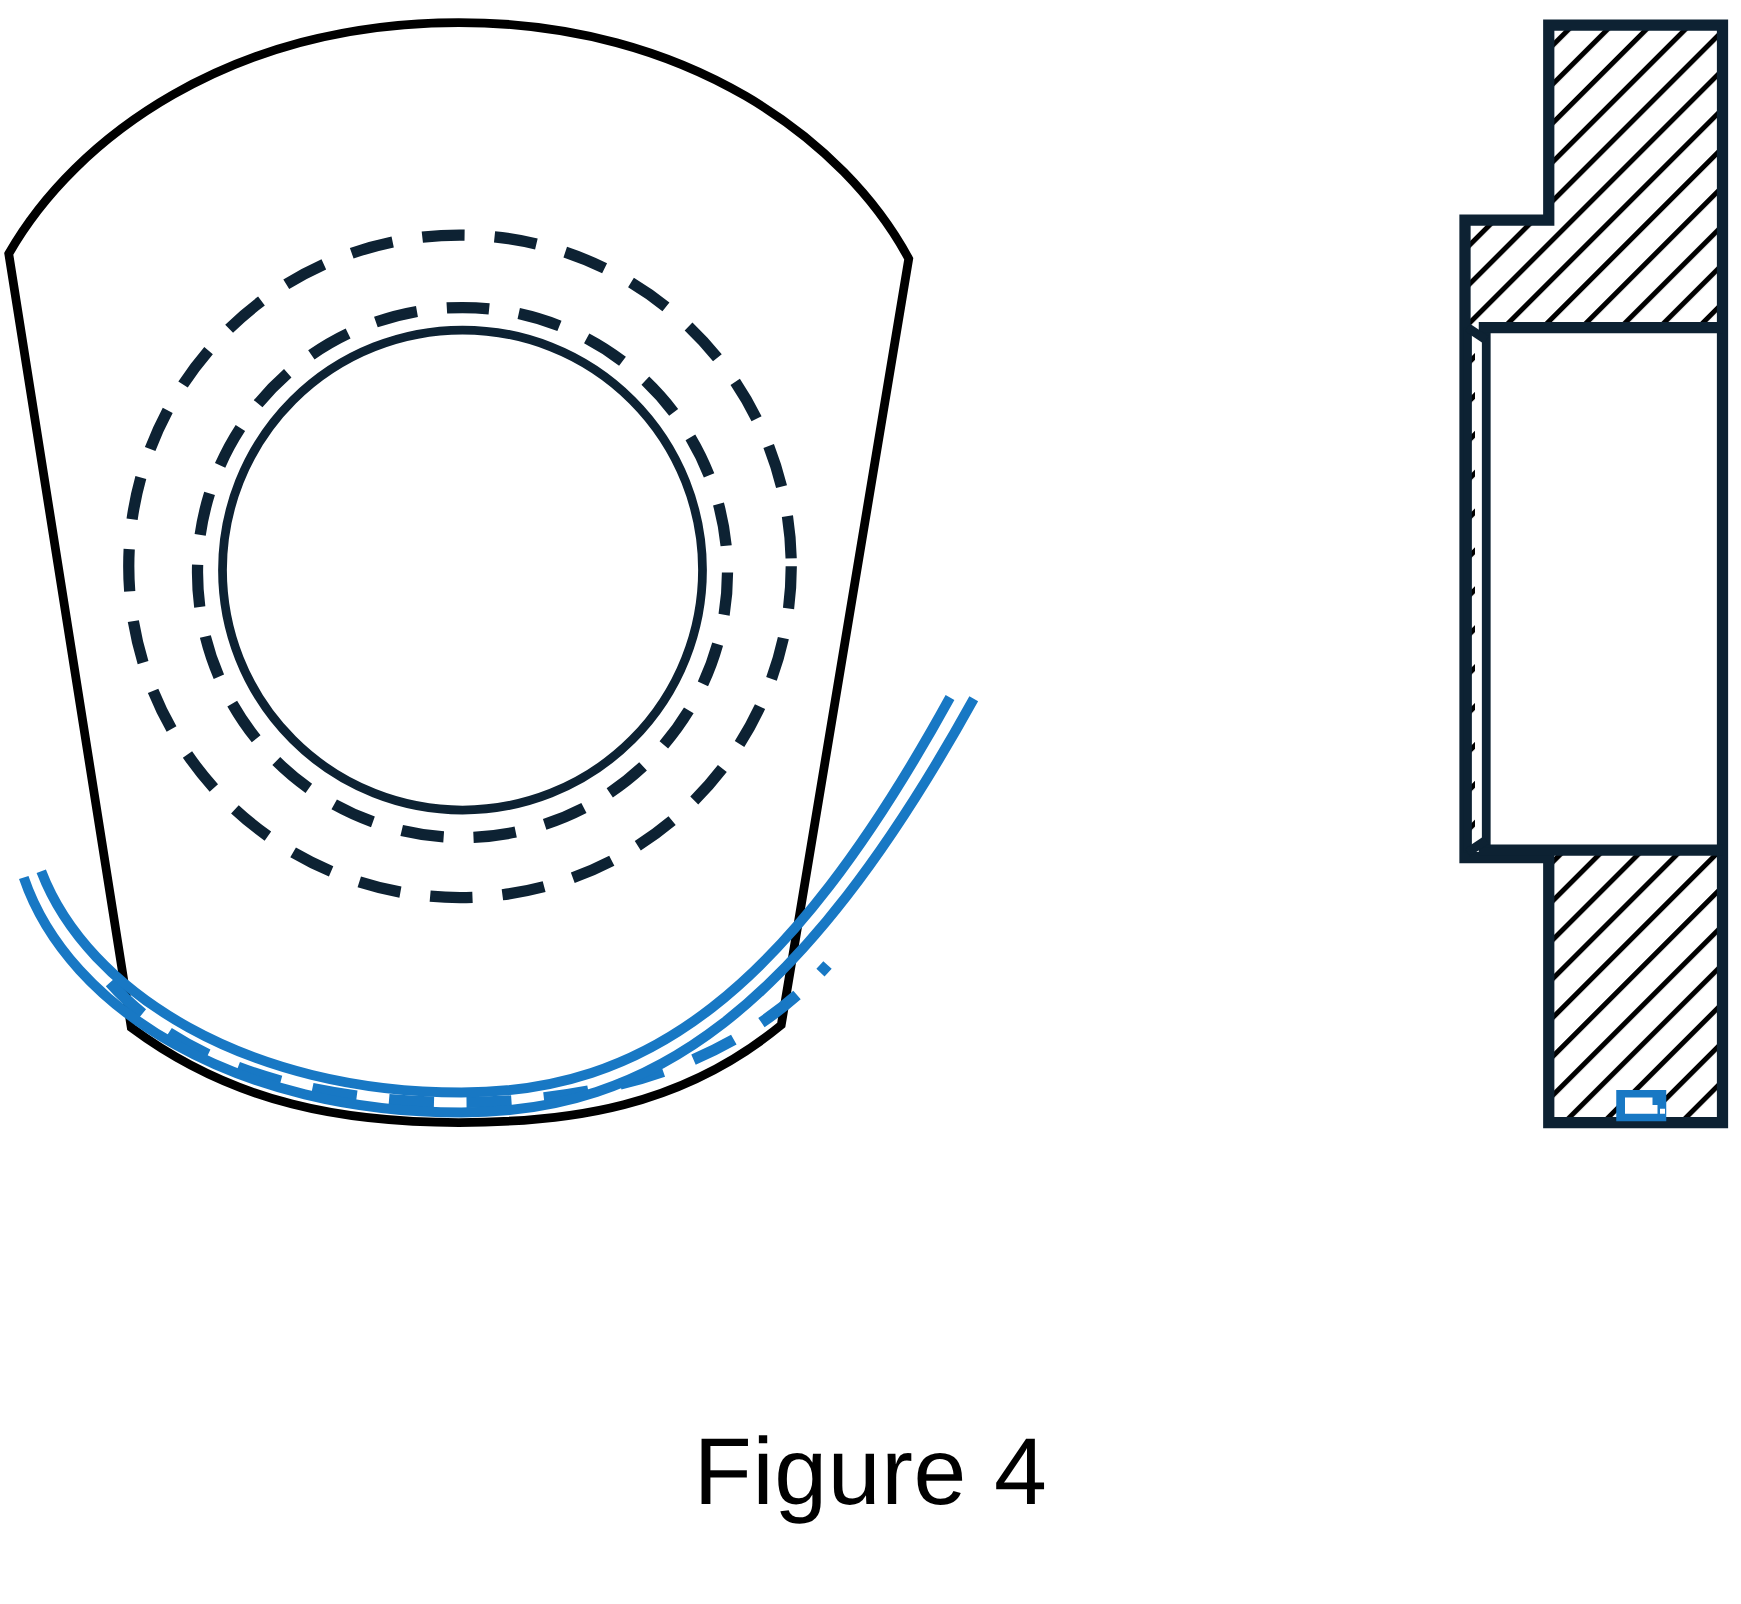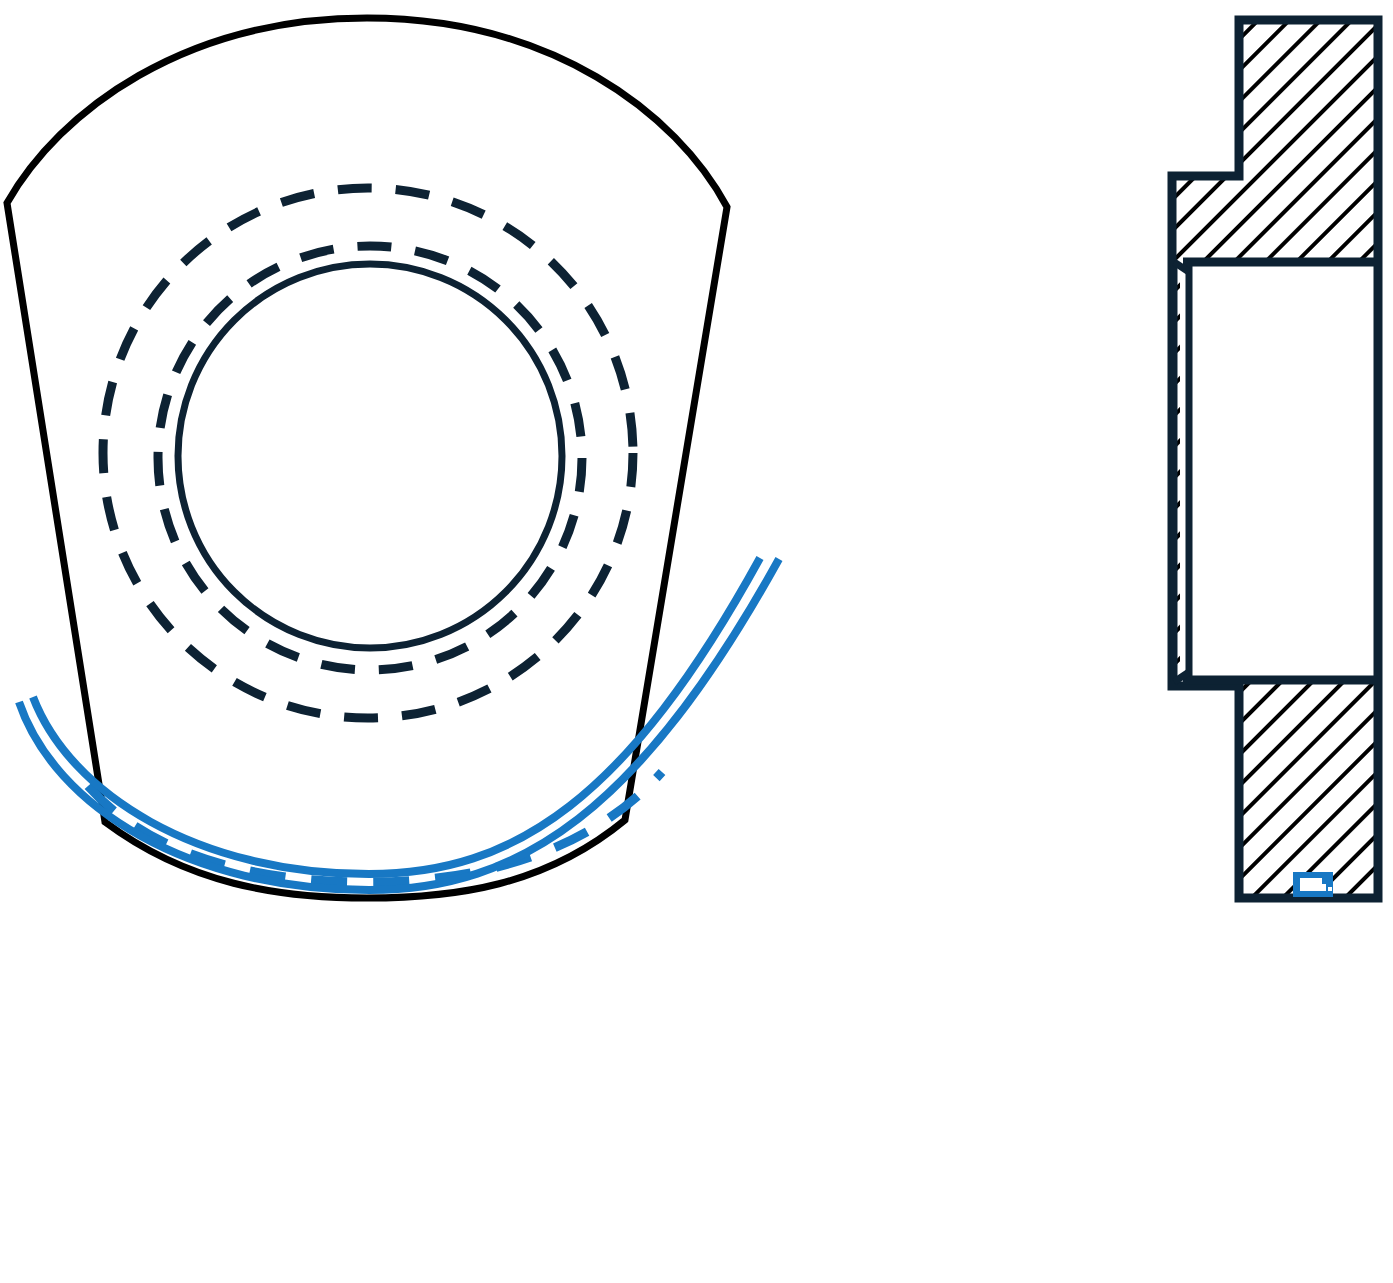--- a/index.html
+++ b/index.html
@@ -105,14 +105,15 @@
       <line x1="1174" y1="682" x2="1189" y2="672" stroke="#0d2233" stroke-width="7"></line>
 
       <g>
         <rect x="1293" y="872" width="40" height="25" fill="#1878c4"></rect>
         <path d="M1300,878 L1322,878 L1322,884 L1326,884 L1326,891 L1300,891 Z" fill="#ffffff"></path>
         <rect x="1328" y="887" width="4" height="4" fill="#ffffff"></rect>
       </g>
     </g>
   </svg>
 
+  <div class="caption">Figure 4</div>
 
 </div>
 
 </body></html>

